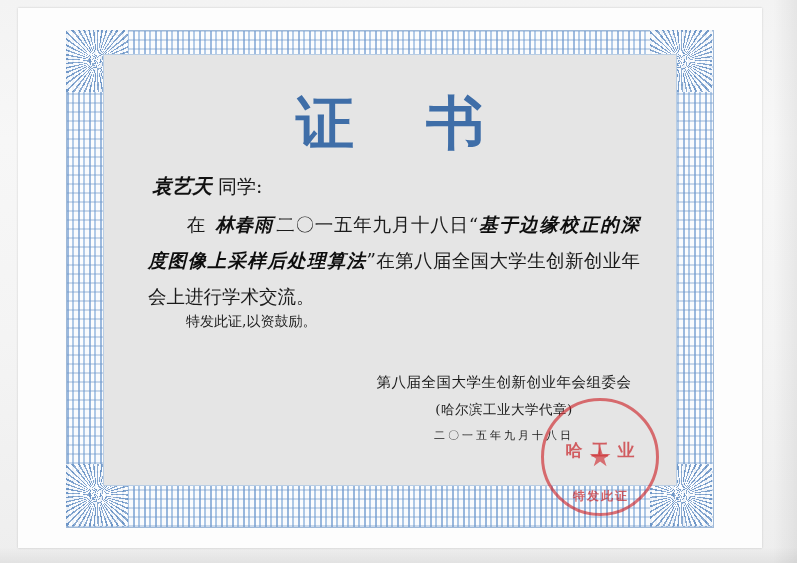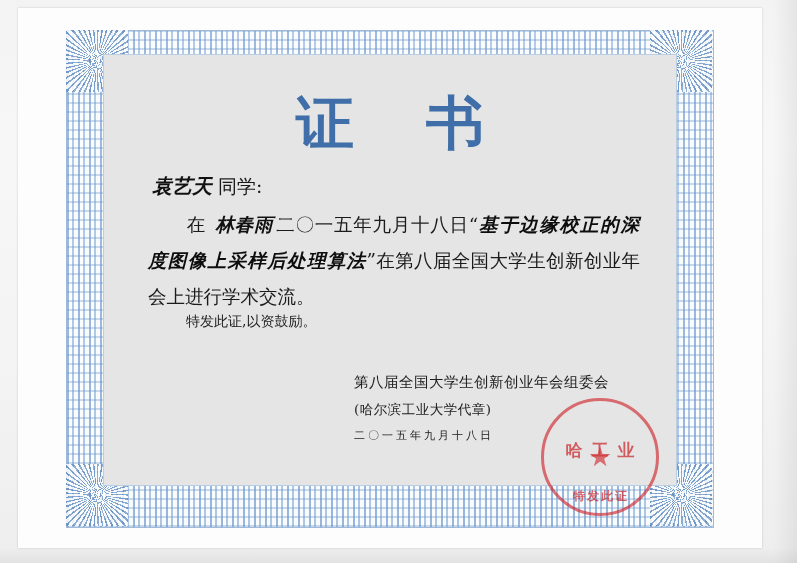--- a/index.html
+++ b/index.html
@@ -164,21 +164,21 @@
     font-size: 14px;
     color: #1b1b1b;
   }
 
   
   #signature-block {
     position: absolute;
     left: 250px;
     top: 318px;
     width: 300px;
-    text-align: left;
+    text-align: center;
     font-family: "DejaVu Serif", serif;
     color: #1b1b1b;
   }
   #issuer-org { font-size: 14.5px; letter-spacing: 0.5px; }
   #issuer-sub { font-size: 13.5px; margin-top: 9px; letter-spacing: 0.5px; }
   #issue-date { font-size: 11px; margin-top: 9px; letter-spacing: 3px; }
 
   
   #official-seal {
     position: absolute;

